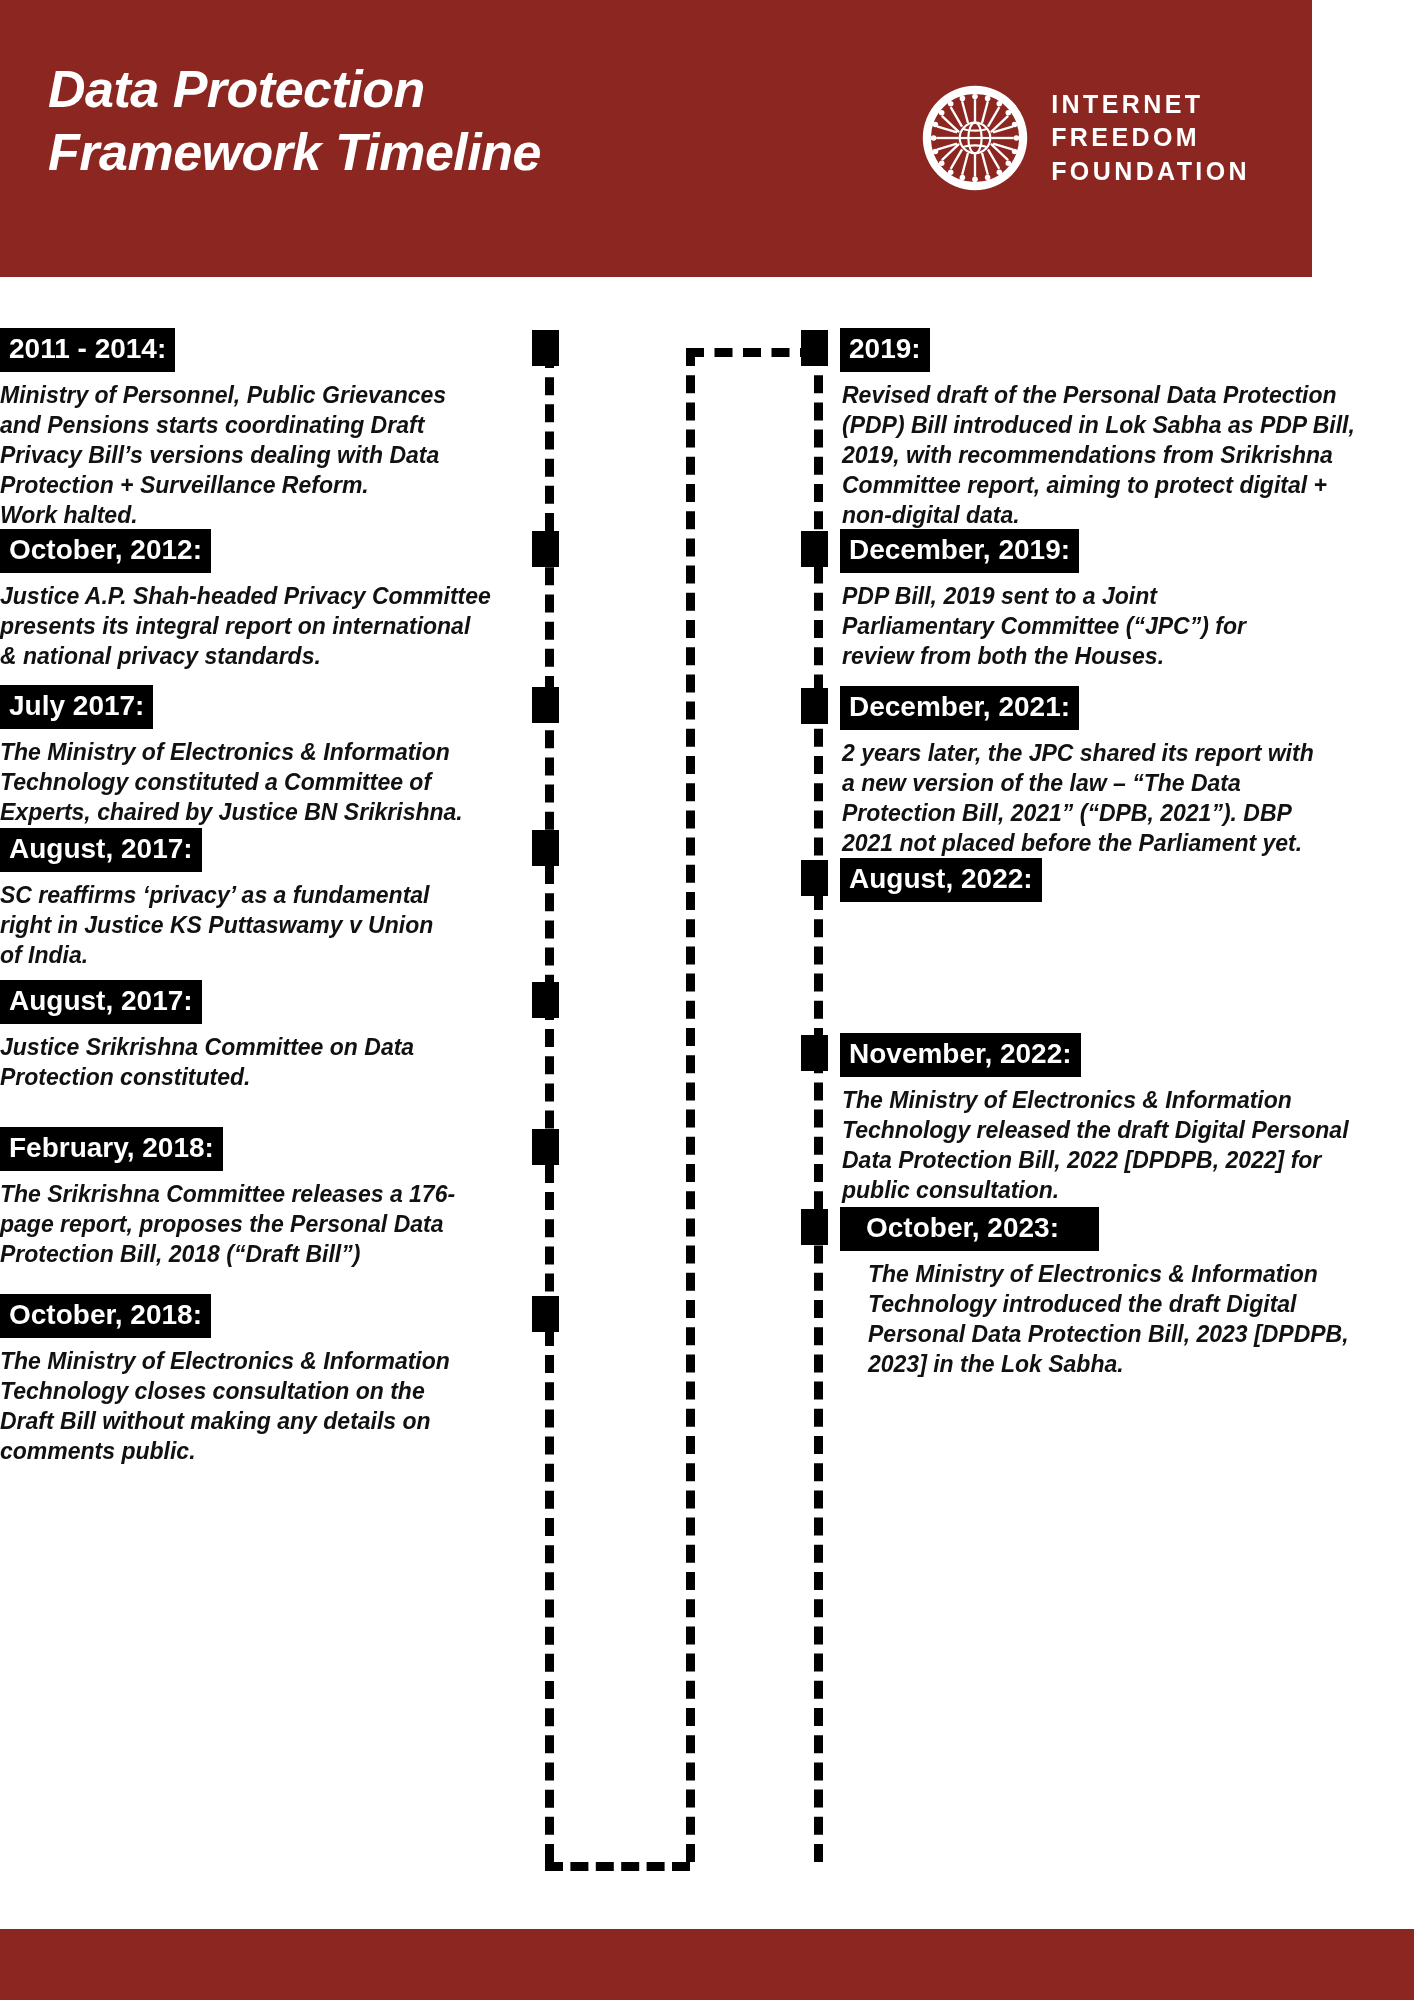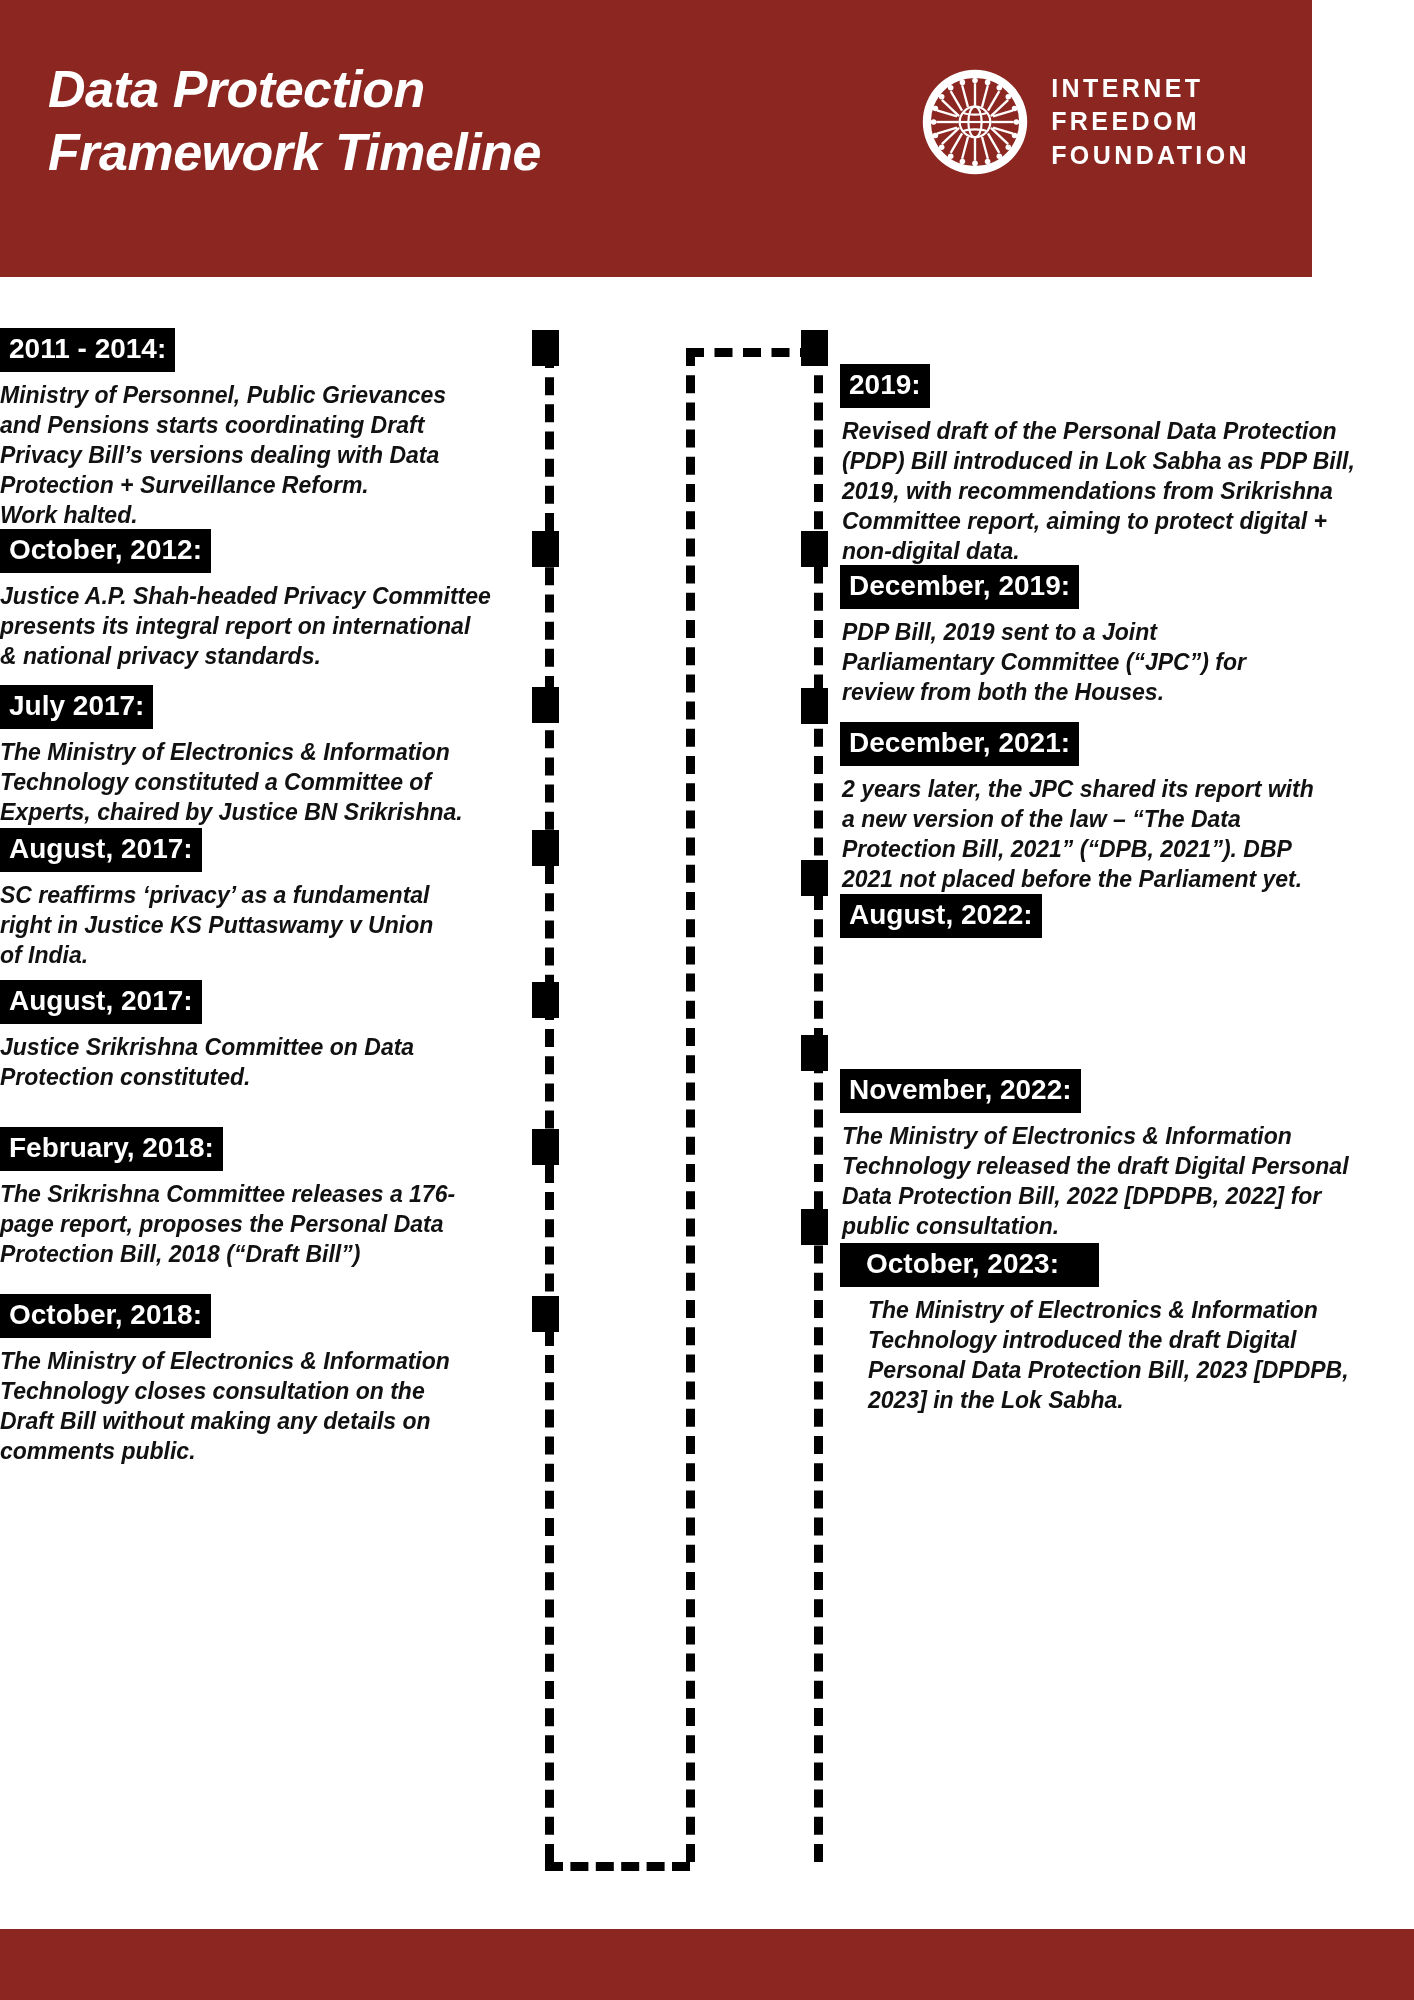--- a/index.html
+++ b/index.html
@@ -31,21 +31,21 @@
     font-style: italic;
     line-height: 1.22;
     letter-spacing: -0.5px;
     white-space: pre-line;
   }
 
   
   .logo-wrap {
     position: absolute;
     right: 62px;
-    top: 68px;
+    top: 84px;
     display: flex;
     align-items: center;
     gap: 22px;
   }
   .logo-mark { width: 108px; height: 108px; display: block; }
   .logo-text {
     color: #ffffff;
     font-size: 25px;
     font-weight: 800;
     letter-spacing: 3.4px;
@@ -100,21 +100,21 @@
   .col-right {
     position: absolute;
     left: 840px;
     top: 0;
     width: 548px;
   }
 
   .entry { position: absolute; }
 
   .col-left .entry  { width: 525px; text-align: left; }
-  .col-right .entry { width: 548px; text-align: left; margin-top: 36px; }
+  .col-right .entry { width: 548px; text-align: left; }
 
   .date-label {
     display: inline-block;
     background: #000000;
     color: #ffffff;
     font-size: 28px;
     font-weight: 700;
     line-height: 1.0;
     padding: 7px 9px 9px 9px;
     white-space: nowrap;

